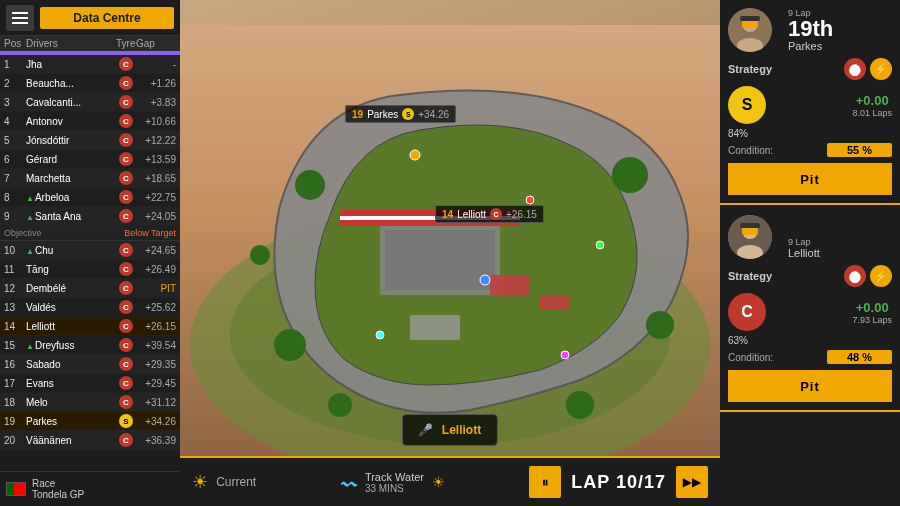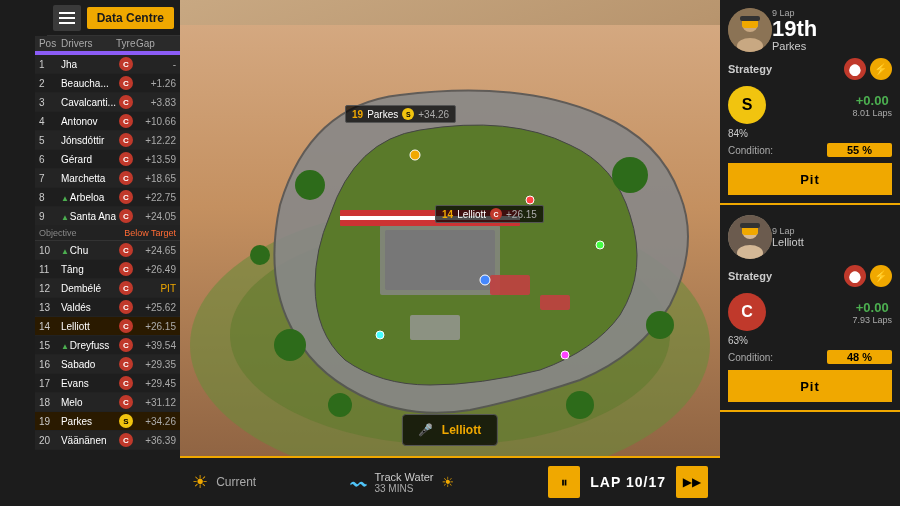--- a/index.html
+++ b/index.html
@@ -16,21 +16,20 @@
 
     
     #left-panel {
       position: absolute;
       left: 0; top: 0;
       width: 180px;
       height: 506px;
       background: #1c1c1c;
       display: flex;
       flex-direction: column;
-      align-items: flex-end;
     }
 
     #header-bar {
       background: #1c1c1c;
       display: flex;
       align-items: center;
       height: 36px;
       padding: 0 6px;
       gap: 6px;
       border-bottom: 1px solid #333;
@@ -231,21 +230,21 @@
       background: #f0a800;
       border: none;
       color: #000;
       width: 32px; height: 32px;
       font-size: 12px;
       cursor: pointer;
       border-radius: 2px;
       display: flex; align-items: center; justify-content: center;
     }
     .lap-text {
-      font-size: 14px;
+      font-size: 18px;
       font-weight: bold;
       color: #fff;
       letter-spacing: 1px;
     }
 
     
     #right-panel {
       position: absolute;
       right: 0; top: 0;
       width: 180px;
@@ -257,22 +256,22 @@
     }
 
     .driver-card {
       padding: 8px;
       border-bottom: 2px solid #f0a800;
       background: #1c1c1c;
     }
 
     .driver-card-header {
       display: flex;
-      align-items: center;
-      gap: 0;
+      align-items: flex-end;
+      gap: 16px;
       margin-bottom: 6px;
     }
 
     .driver-avatar {
       width: 44px; height: 44px;
       border-radius: 50%;
       overflow: hidden;
       background: #555;
       flex-shrink: 0;
       display: flex; align-items: center; justify-content: center;
@@ -570,20 +569,27 @@
     <div class="table-row">
       <span class="pos-cell">20</span>
       <span class="driver-cell">Väänänen</span>
       <span class="tyre-cell">
           <span class="tyre-icon tyre-c">C</span>
         </span>
       <span class="gap-cell">+36.39</span>
     </div>
   </div>
 
+  <div id="race-info">
+    <div class="flag-pt"></div>
+    <div>
+      <div class="race-text">Race</div>
+      <div class="race-text">Tondela GP</div>
+    </div>
+  </div>
 </div>
 
 <div id="main-area">
   <svg id="track-svg" viewBox="0 0 540 456" xmlns="http://www.w3.org/2000/svg">
 
     <defs>
       <linearGradient id="skyGrad" x1="0" y1="0" x2="0" y2="1">
         <stop offset="0%" stop-color="#d4a880"></stop>
         <stop offset="40%" stop-color="#c49060"></stop>
         <stop offset="100%" stop-color="#8B6040"></stop>

